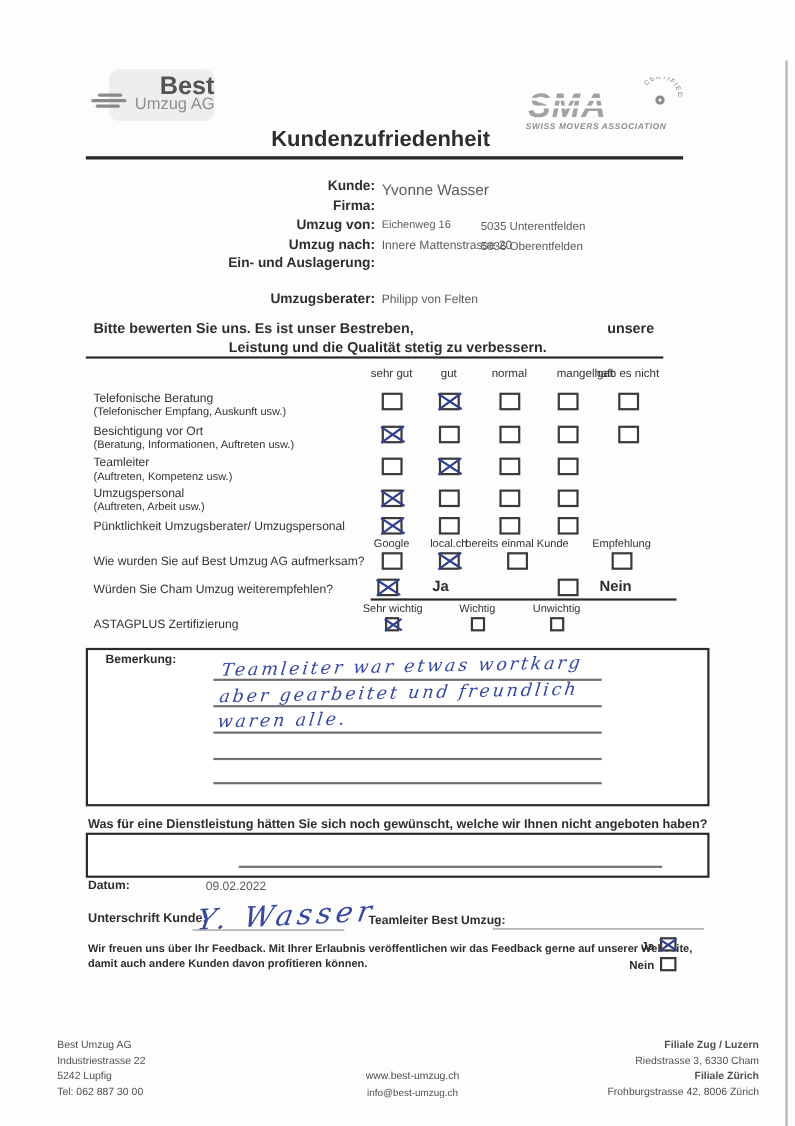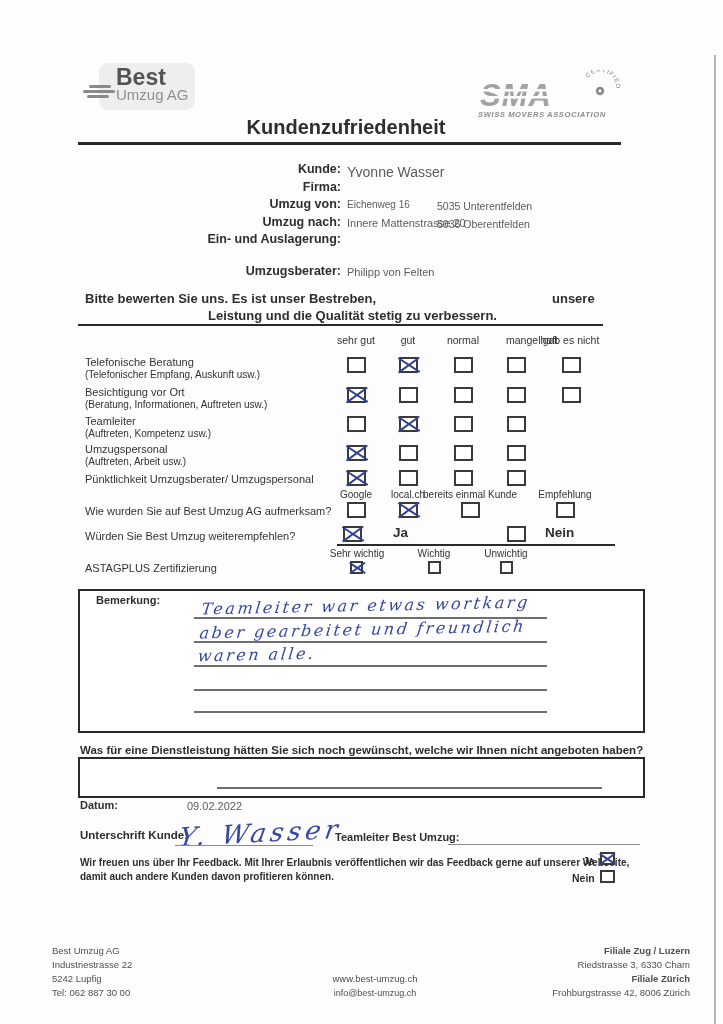--- a/index.html
+++ b/index.html
@@ -17,21 +17,21 @@
   .cb.checked::before,.cb.checked::after{content:"";position:absolute;top:45%;left:-5px;width:26px;height:2.2px;
        background:#31418f;border-radius:2px;}
   .cb.checked::before{transform:rotate(33deg);}
   .cb.checked::after{transform:rotate(-36deg);}
   .cb.sm.checked::before,.cb.sm.checked::after{width:19px;left:-4px;height:2px;}
   .hand{font-family:"DejaVu Serif",serif;font-style:italic;color:#35479e;letter-spacing:2.5px;
         transform:skewX(-8deg) rotate(-1.2deg);white-space:nowrap;}
   .rule{position:absolute;height:1.5px;background:#6f6f6f;}
   .box{position:absolute;border:2px solid #2a2a2a;background:#fff;}
   .ftr{font-size:9.5px;color:#4f4f4f;line-height:14px;}
-  .bestlogo{position:absolute;left:99px;top:63px;width:96px;height:47px;background:#eeeeee;border-radius:9px;}
+  .bestlogo{position:absolute;left:99px;top:63px;width:96px;height:47px;background:#eeeeee;border-radius:9px;text-align:right;}
   .bestlogo .l1{font-size:23px;font-weight:bold;color:#545454;margin:2px 0 0 17px;line-height:24px;}
   .bestlogo .l2{font-size:15px;color:#8f8f8f;margin:-3px 0 0 17px;}
   .sline{position:absolute;height:2.5px;background:#8a8a8a;border-radius:2px;}
   svg text{font-family:"Liberation Sans",sans-serif;}
 </style>
 </head>
 <body>
 
 <div class="page">
 
@@ -132,21 +132,21 @@
   <div class="abs ctr" style="left:356px;top:489px;font-size:10px;">Google</div>
   <div class="abs ctr" style="left:408px;top:489px;font-size:10px;">local.ch</div>
   <div class="abs ctr" style="left:470px;top:489px;font-size:10px;">bereits einmal Kunde</div>
   <div class="abs ctr" style="left:565px;top:489px;font-size:10px;">Empfehlung</div>
   <div class="abs" style="left:85px;top:505px;font-size:11px;">Wie wurden Sie auf Best Umzug AG aufmerksam?</div>
   <span class="cb" style="left:347px;top:502px;"></span>
   <span class="cb checked" style="left:399px;top:502px;"></span>
   <span class="cb" style="left:461px;top:502px;"></span>
   <span class="cb" style="left:556px;top:502px;"></span>
 
-  <div class="abs" style="left:85px;top:530px;font-size:11px;">Würden Sie Best Umzug weiterempfehlen?</div>
+  <div class="abs" style="left:85px;top:530px;font-size:11px;">Würden Sie Cham Umzug weiterempfehlen?</div>
   <span class="cb checked" style="left:343px;top:526px;"></span>
   <div class="abs b" style="left:393px;top:525px;font-size:13.5px;">Ja</div>
   <span class="cb" style="left:507px;top:526px;"></span>
   <div class="abs b" style="left:545px;top:525px;font-size:13.5px;">Nein</div>
   <div class="hline" style="left:337px;top:544px;width:278px;height:2px;"></div>
 
   <div class="abs ctr" style="left:357px;top:548px;font-size:10px;">Sehr wichtig</div>
   <div class="abs ctr" style="left:434px;top:548px;font-size:10px;">Wichtig</div>
   <div class="abs ctr" style="left:506px;top:548px;font-size:10px;">Unwichtig</div>
   <div class="abs" style="left:85px;top:562px;font-size:11px;">ASTAGPLUS Zertifizierung</div>

